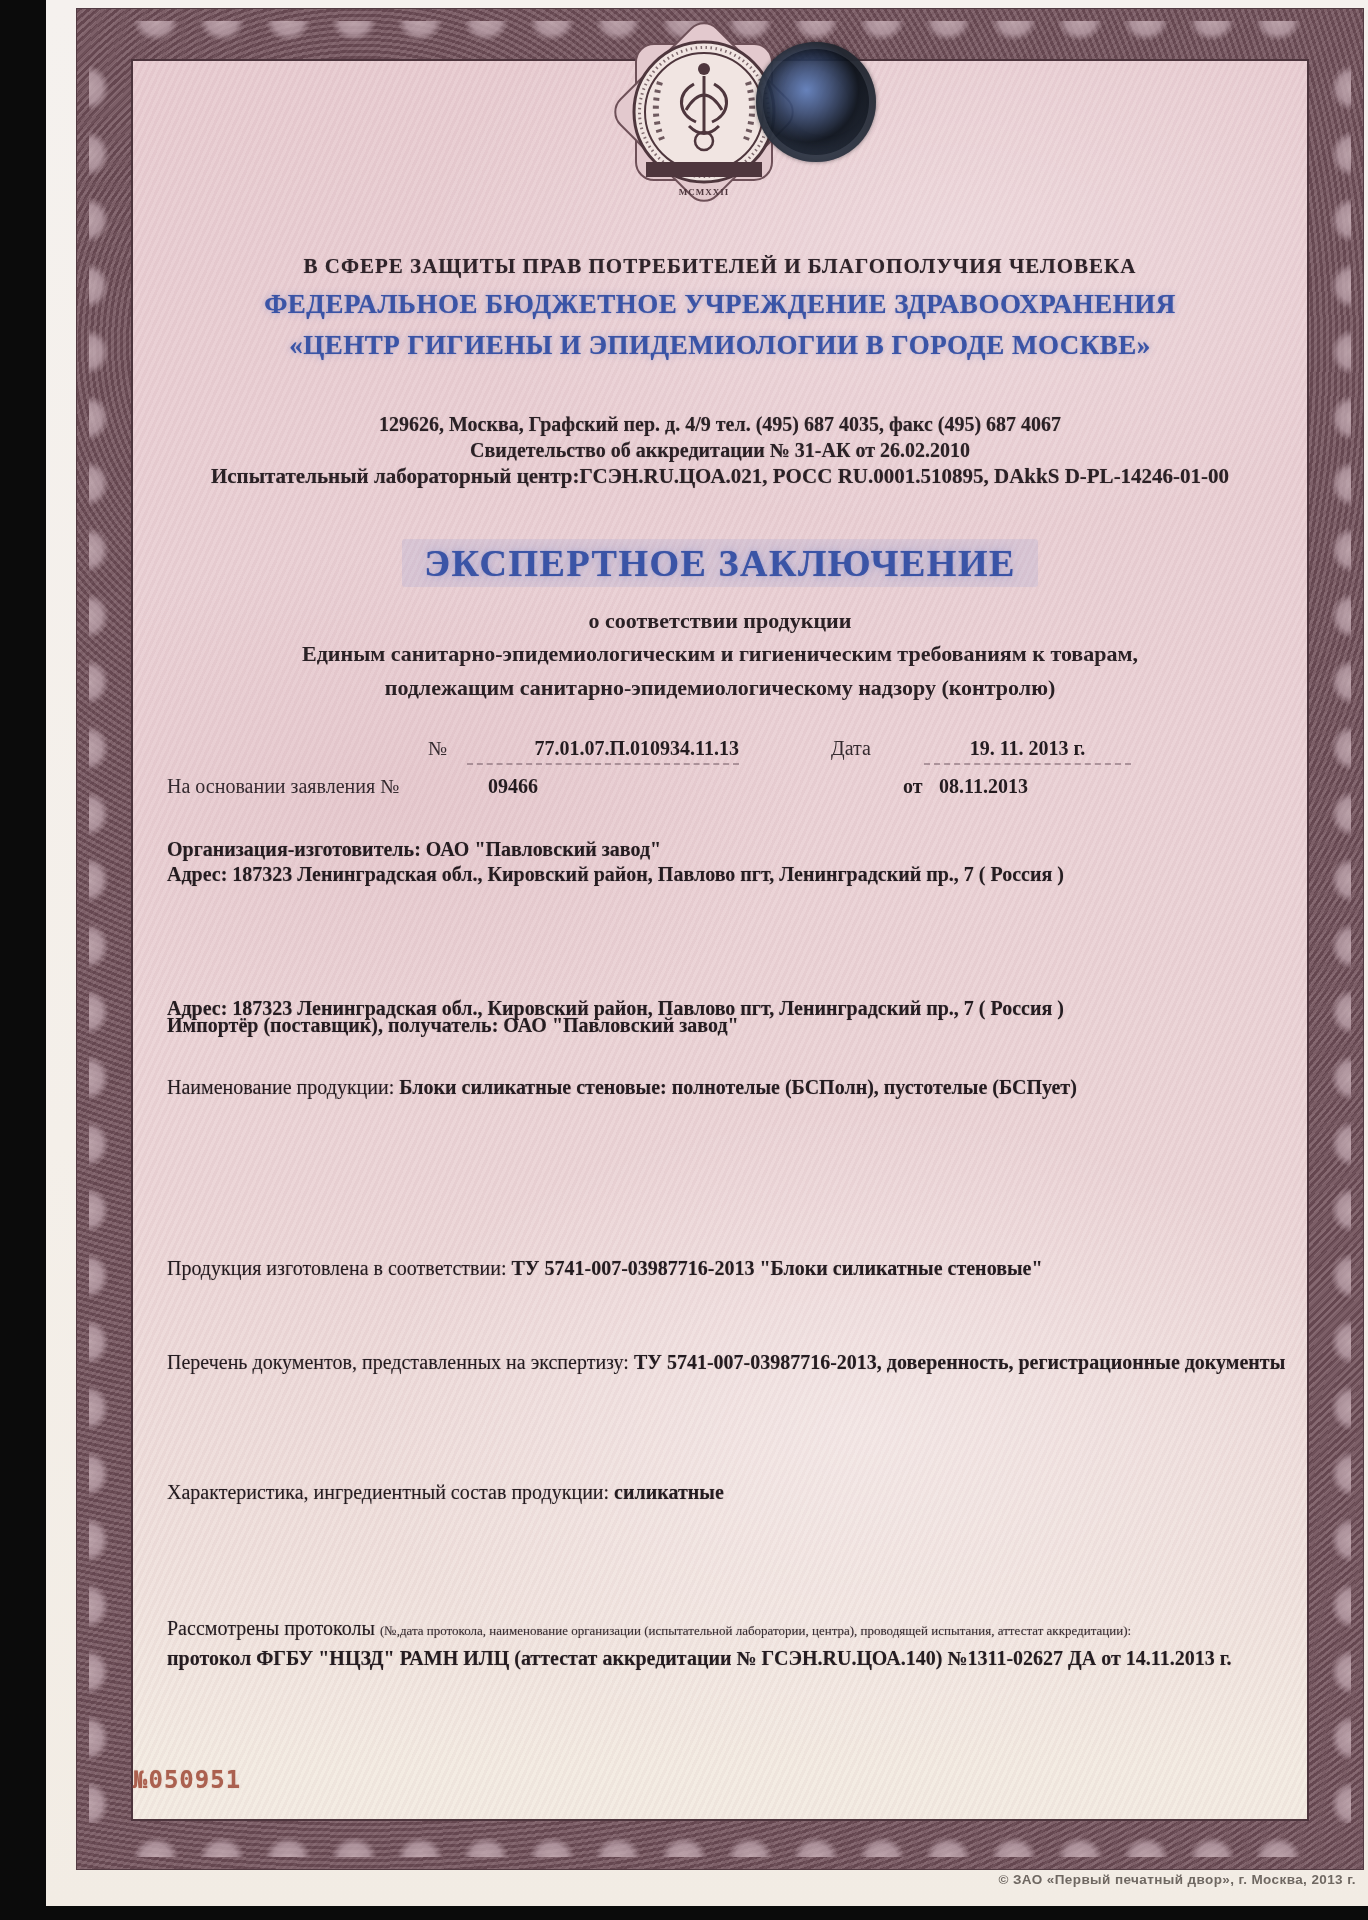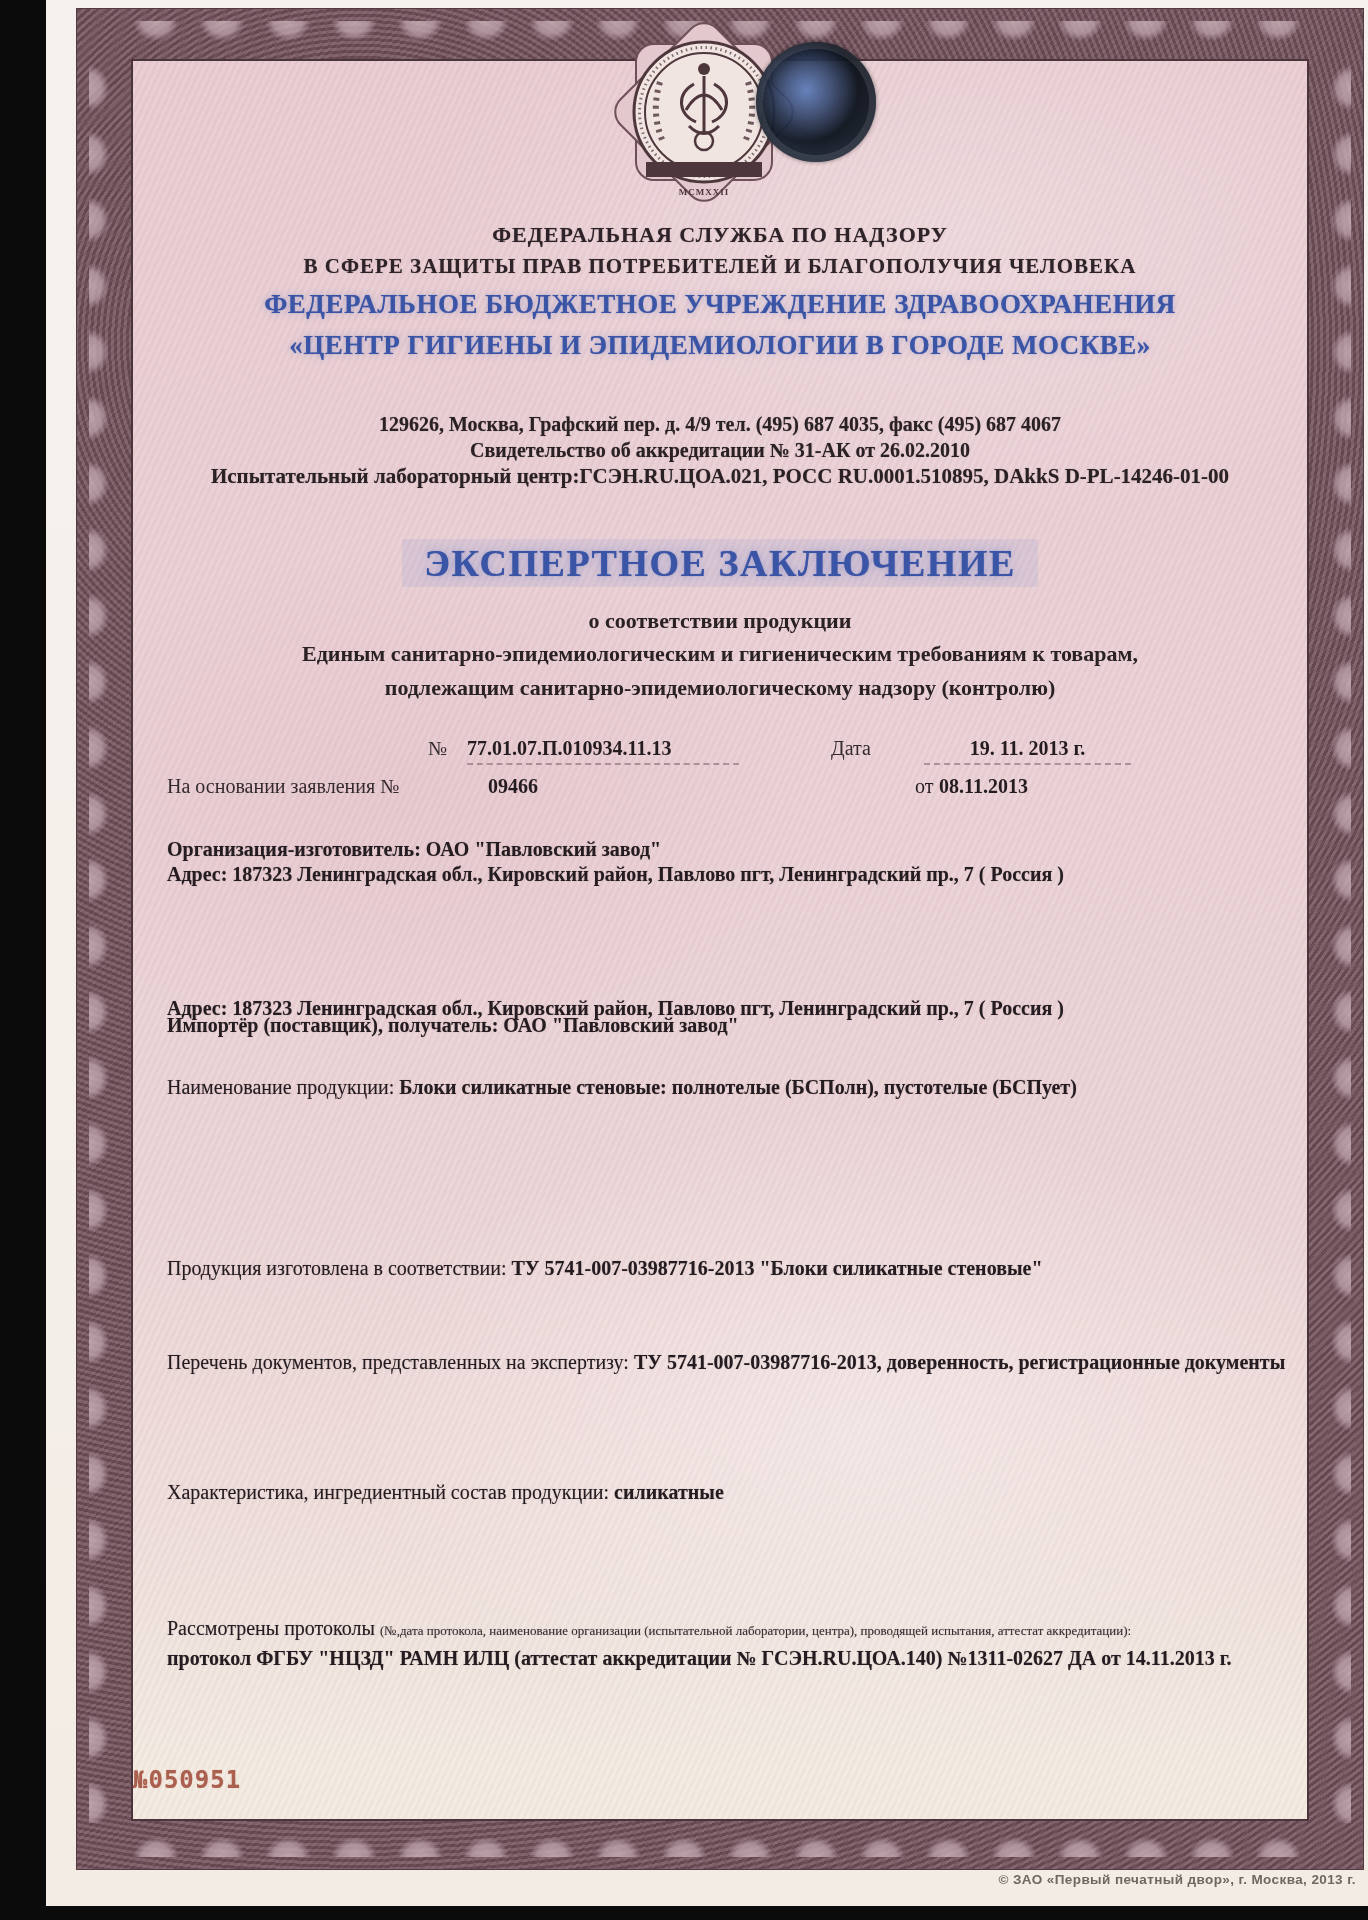--- a/index.html
+++ b/index.html
@@ -63,28 +63,28 @@
   .s2{top:580px;font-size:22px;font-weight:700;color:#2a2125;}
   .s3{top:614px;font-size:22px;font-weight:700;color:#2a2125;}
 
   .row{position:absolute;left:0;width:100%;height:32px;}
   .numrow{top:676px;}
   .approw{top:714px;}
   .row span{position:absolute;top:0;font-size:20px;white-space:nowrap;}
   .lbl{font-weight:400;color:#342a2f;}
   .val{font-weight:700;color:#241c20;}
   .no-lbl{left:295px;}
-  .u1{left:334px;width:272px;text-align:left;font-weight:700;
+  .u1{left:334px;width:272px;text-align:right;font-weight:700;
       border-bottom:2px dashed rgba(120,95,105,.55);padding-bottom:3px;font-family:Liberation Serif, serif;}
   .date-lbl{left:698px;}
   .u2{left:791px;width:207px;text-align:center;font-weight:700;
       border-bottom:2px dashed rgba(120,95,105,.55);padding-bottom:3px;}
   .app-lbl{left:34px;}
   .app-val{left:355px;font-weight:700;}
-  .from-lbl{left:770px;font-weight:400;margin-left:12px;}
+  .from-lbl{left:770px;font-weight:700;}
   .from-val{left:806px;font-weight:700;}
 
   .para{position:absolute;left:34px;width:1130px;font-size:20px;line-height:27px;
         color:#241c20;text-shadow:0 0 1px rgba(40,25,32,.35);}
   .para .lb{font-weight:400;margin-top:28px;}
   .para .vl{font-weight:700;}
   .bold-para{font-weight:700;}
   .manuf{top:775px;}
   .addr1{top:800px;}
   .importer{top:951px;}
@@ -119,21 +119,20 @@
 
   <div class="paper">
     <div class="frame">
       <div class="sc sc-top"></div>
       <div class="sc sc-bottom"></div>
       <div class="sc sc-left"></div>
       <div class="sc sc-right"></div>
 
       <div class="page">
 
-        <div class="line agency a1">ФЕДЕРАЛЬНАЯ СЛУЖБА ПО НАДЗОРУ</div>
         <div class="line agency a2">В СФЕРЕ ЗАЩИТЫ ПРАВ ПОТРЕБИТЕЛЕЙ И БЛАГОПОЛУЧИЯ ЧЕЛОВЕКА</div>
         <div class="line blue b1">ФЕДЕРАЛЬНОЕ БЮДЖЕТНОЕ УЧРЕЖДЕНИЕ ЗДРАВООХРАНЕНИЯ</div>
         <div class="line blue b2">«ЦЕНТР ГИГИЕНЫ И ЭПИДЕМИОЛОГИИ В ГОРОДЕ МОСКВЕ»</div>
         <div class="line hdr h1">129626, Москва, Графский пер. д. 4/9 тел. (495) 687 4035, факс (495) 687 4067</div>
         <div class="line hdr h2">Свидетельство об аккредитации № 31-АК от 26.02.2010</div>
         <div class="line hdr h3">Испытательный лабораторный центр:ГСЭН.RU.ЦОА.021, РОСС RU.0001.510895, DAkkS D-PL-14246-01-00</div>
 
         <div class="line title-line">
           <span>ЭКСПЕРТНОЕ ЗАКЛЮЧЕНИЕ</span>
         </div>

